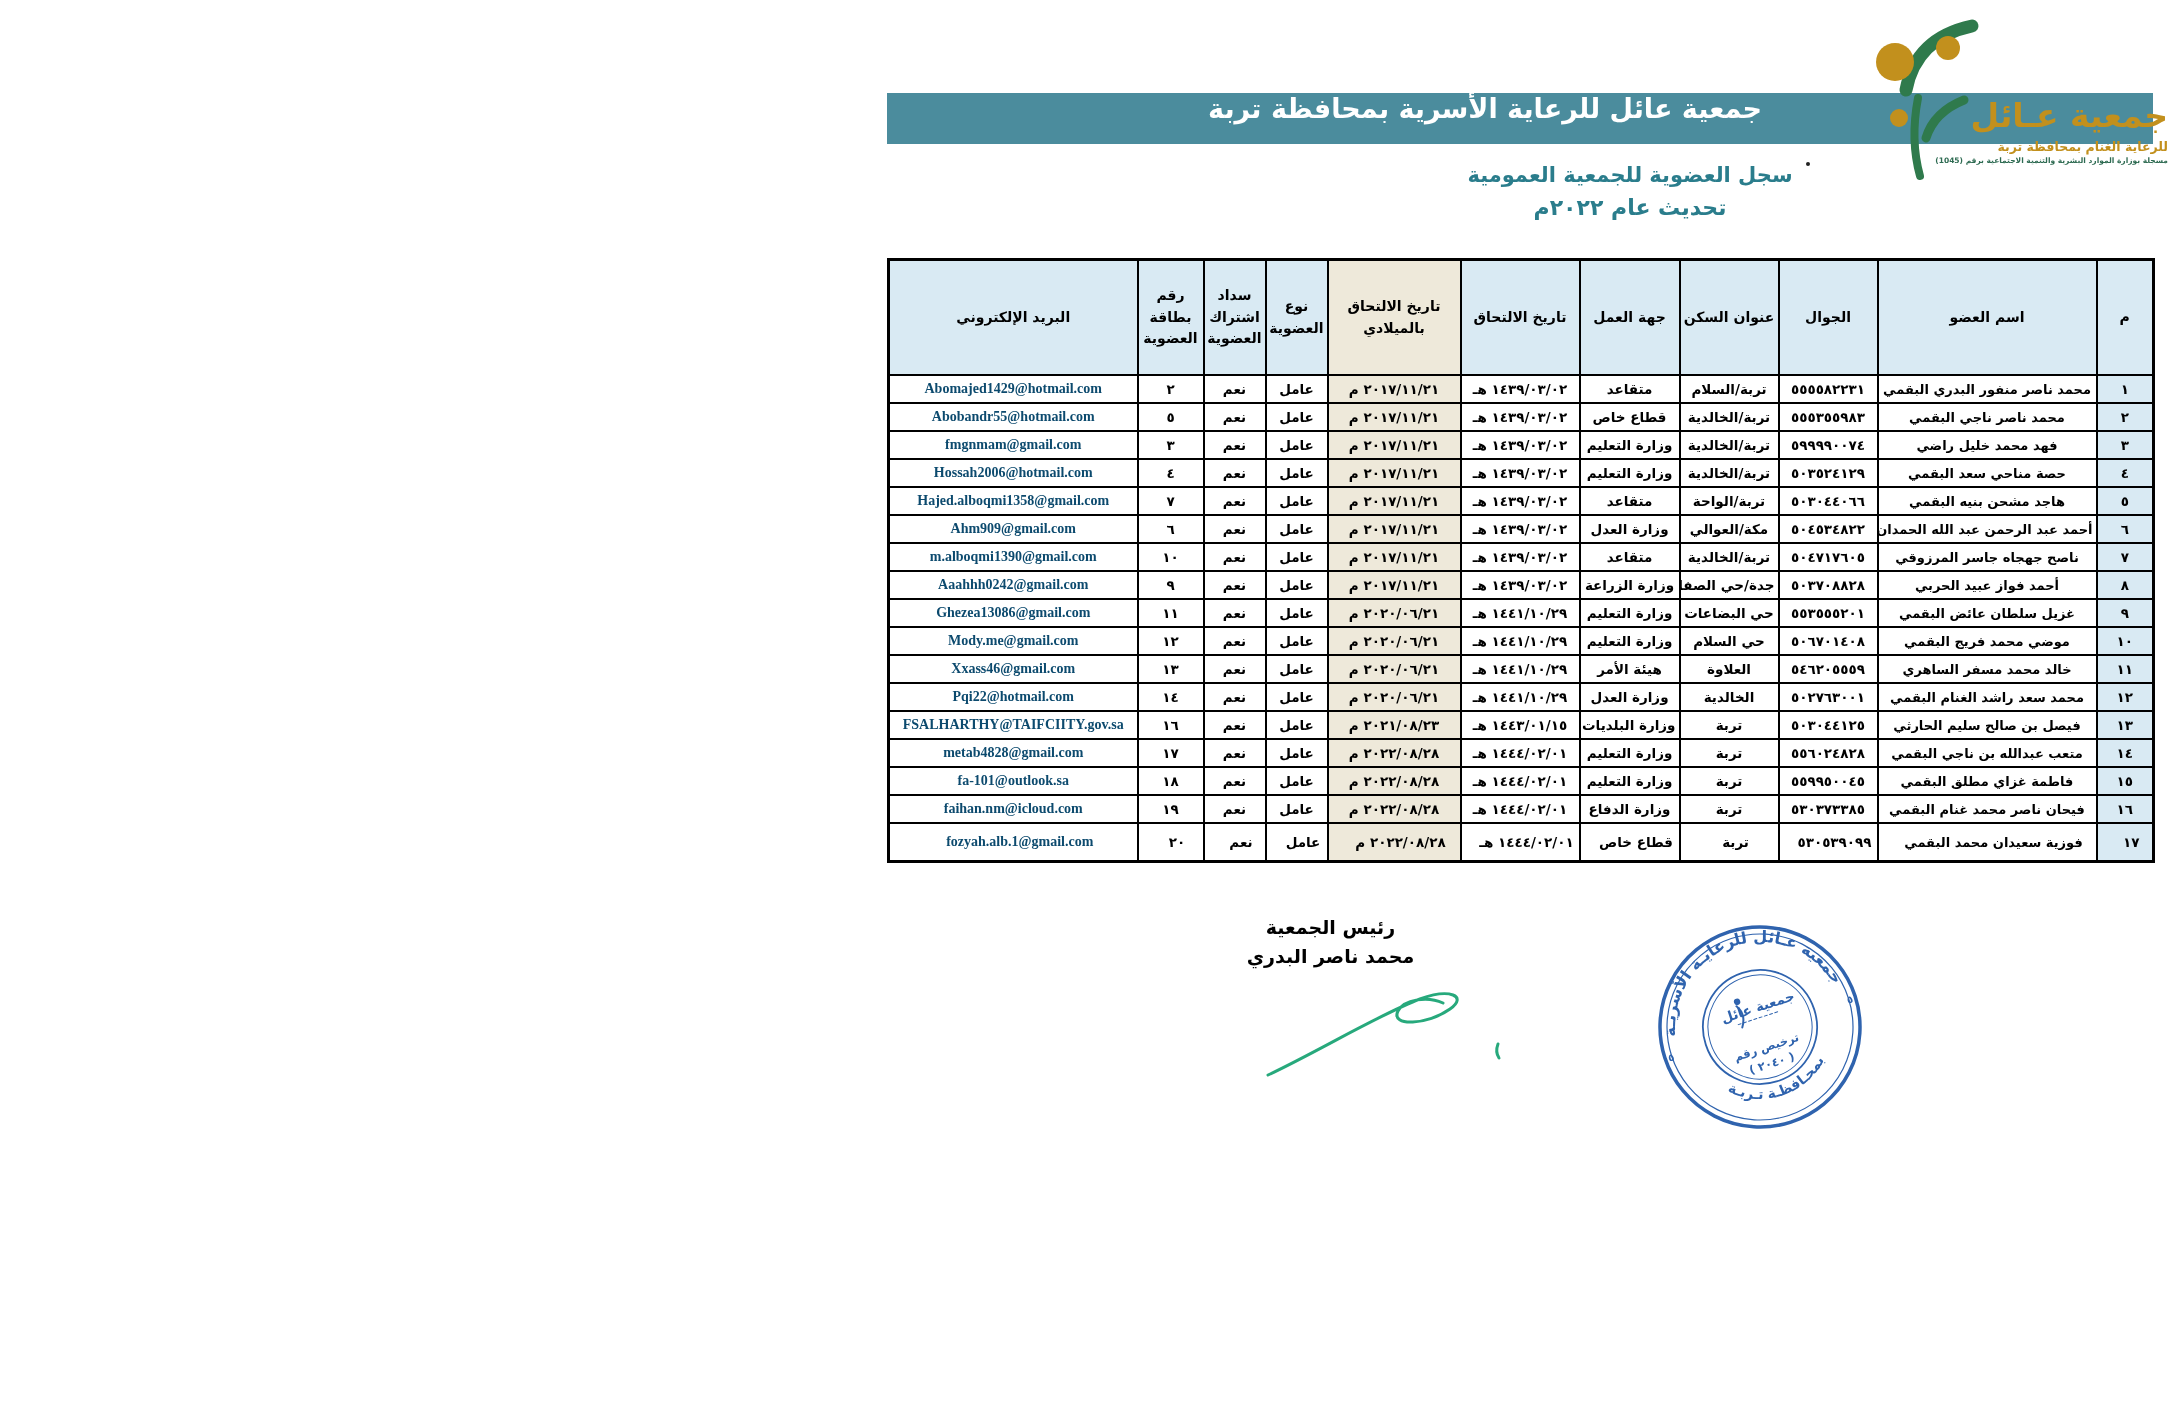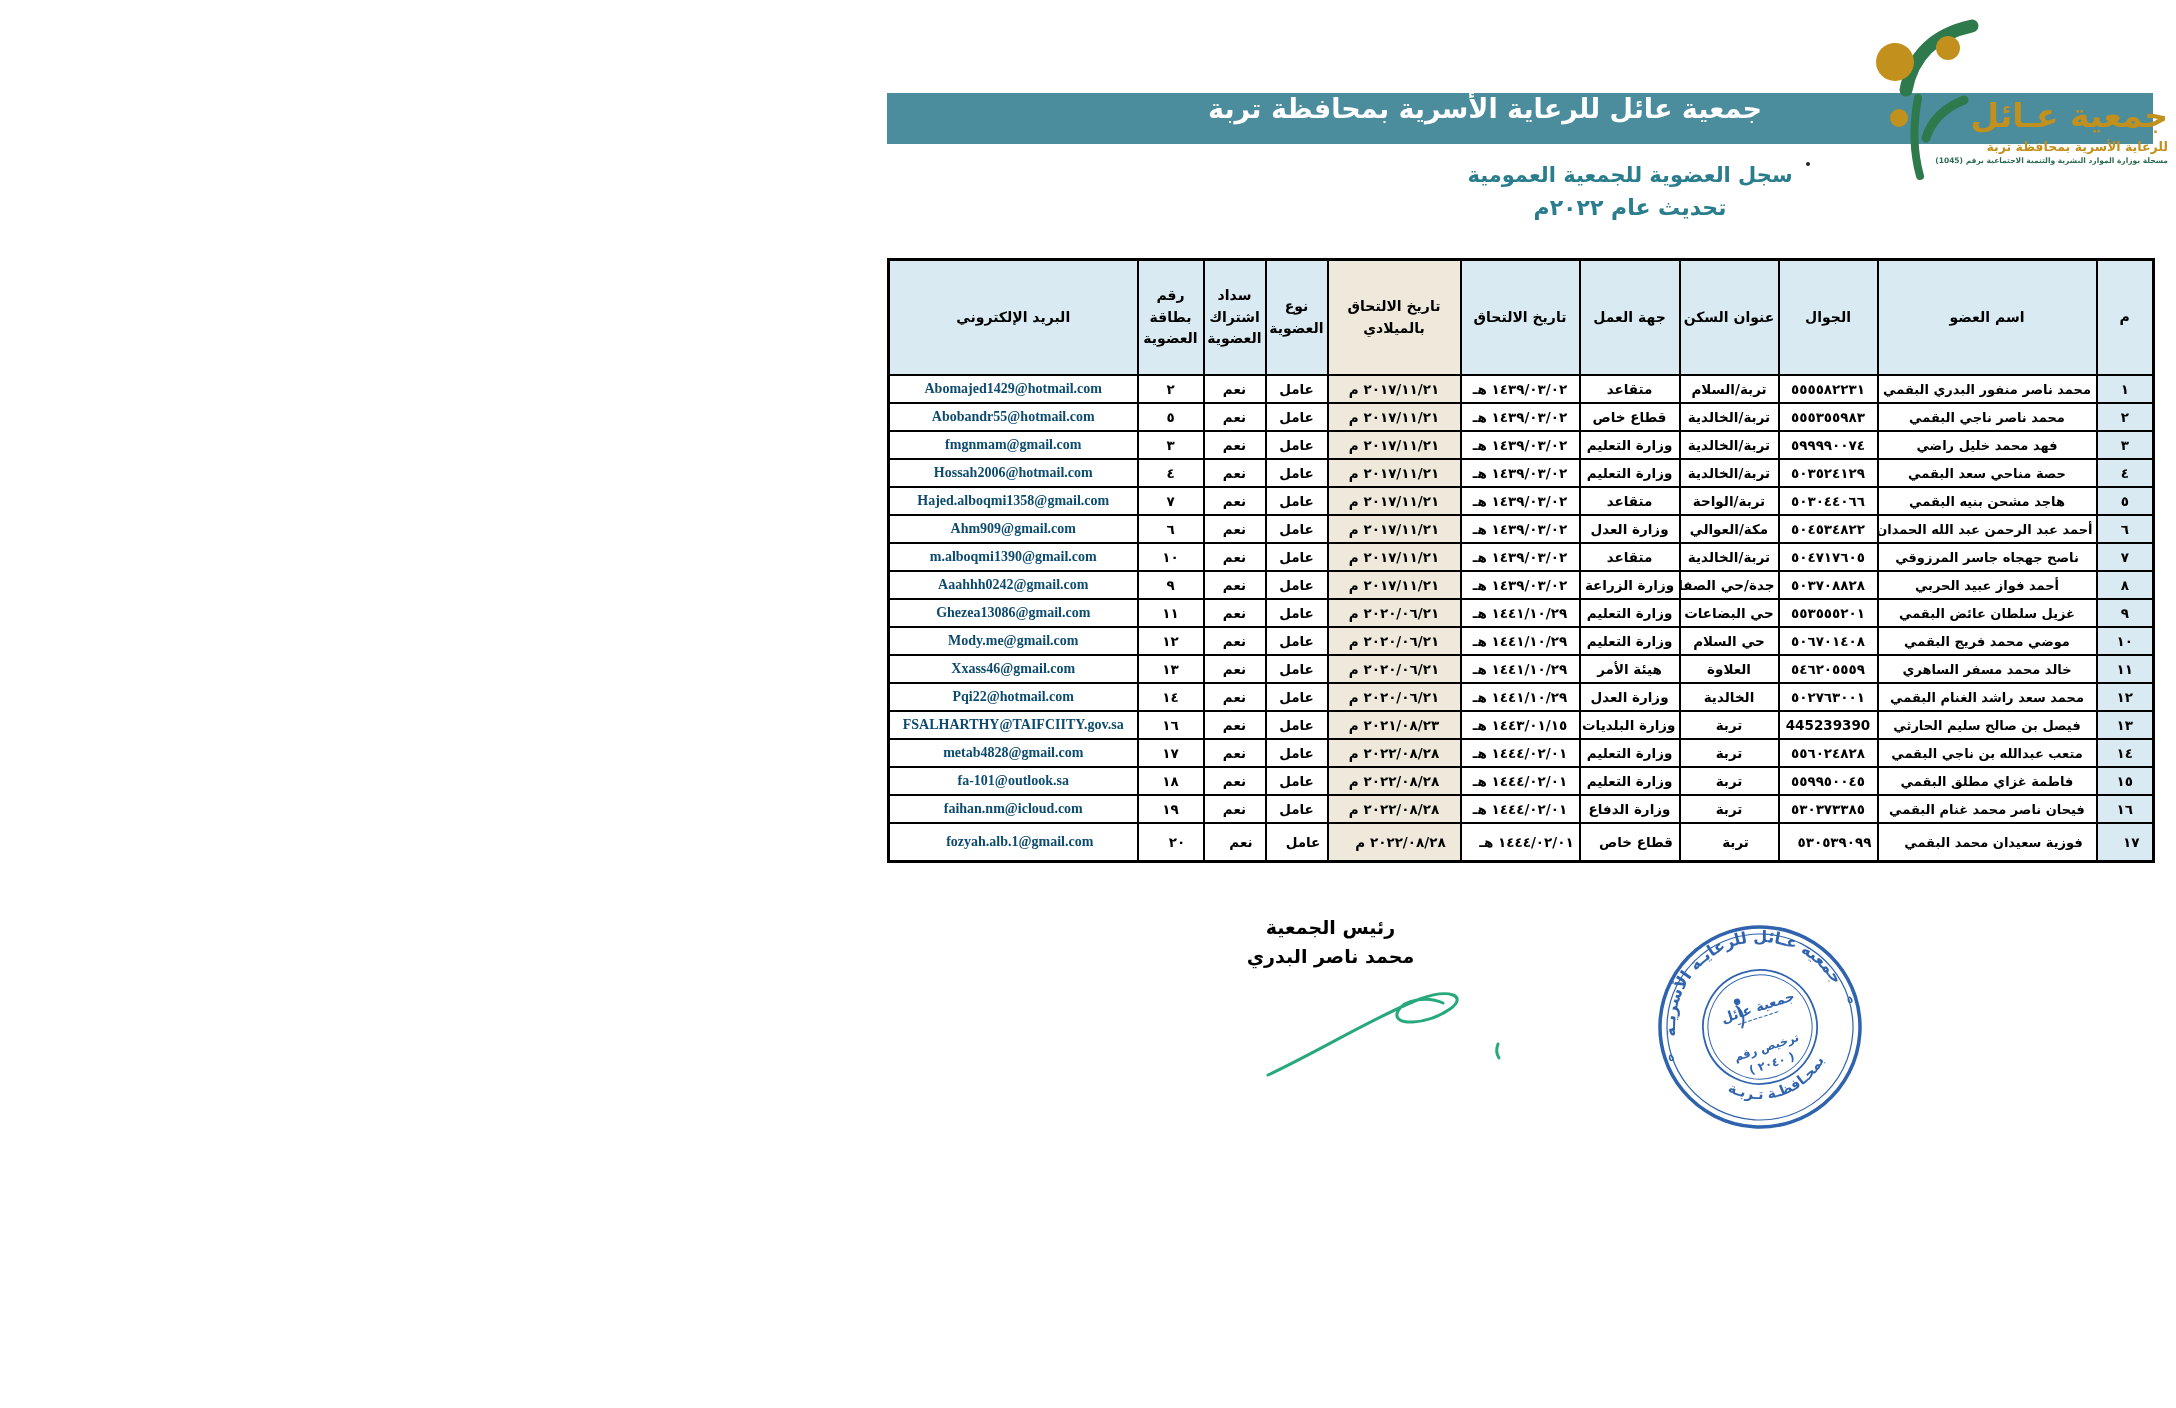--- a/index.html
+++ b/index.html
@@ -66,21 +66,21 @@
       <path d="M50 80 Q 42 122 52 158" stroke-width="8"></path>
       <path d="M58 120 Q 66 94 96 82" stroke-width="9"></path>
     </g>
     <g fill="#c2901d" stroke="none">
       <circle cx="27" cy="44" r="19"></circle>
       <circle cx="80" cy="30" r="12"></circle>
       <circle cx="31" cy="100" r="9"></circle>
     </g>
   </svg>
   <div class="logo-title">جمعية عـائل</div>
-  <div class="logo-sub">للرعاية الأسرية بمحافظة تربة</div>
+  <div class="logo-sub">للرعاية الغنام بمحافظة تربة</div>
   <div class="logo-reg">مسجلة بوزارة الموارد البشرية والتنمية الاجتماعية برقم (1045)</div>
 </div>
 <div class="tiny-dot"></div>
 
 <div class="intro">
   <p class="l1">سجل العضوية للجمعية العمومية</p>
   <p class="l2">تحديث عام ٢٠٢٢م</p>
 </div>
 
 <table class="members" dir="rtl">
@@ -265,21 +265,21 @@
         <td class="hijri">١٤٤١/١٠/٢٩ هـ</td>
         <td class="gregorian">٢٠٢٠/٠٦/٢١ م</td>
         <td class="type">عامل</td>
         <td class="paid">نعم</td>
         <td class="card">١٤</td>
         <td class="email">Pqi22@hotmail.com</td>
       </tr>
       <tr>
         <td class="num">١٣</td>
         <td class="name">فيصل بن صالح سليم الحارثي</td>
-        <td class="mobile">445239390</td>
+        <td class="mobile">٥٠٣٠٤٤١٢٥</td>
         <td class="address">تربة</td>
         <td class="workplace">وزارة البلديات</td>
         <td class="hijri">١٤٤٣/٠١/١٥ هـ</td>
         <td class="gregorian">٢٠٢١/٠٨/٢٣ م</td>
         <td class="type">عامل</td>
         <td class="paid">نعم</td>
         <td class="card">١٦</td>
         <td class="email">FSALHARTHY@TAIFCIITY.gov.sa</td>
       </tr>
       <tr>

